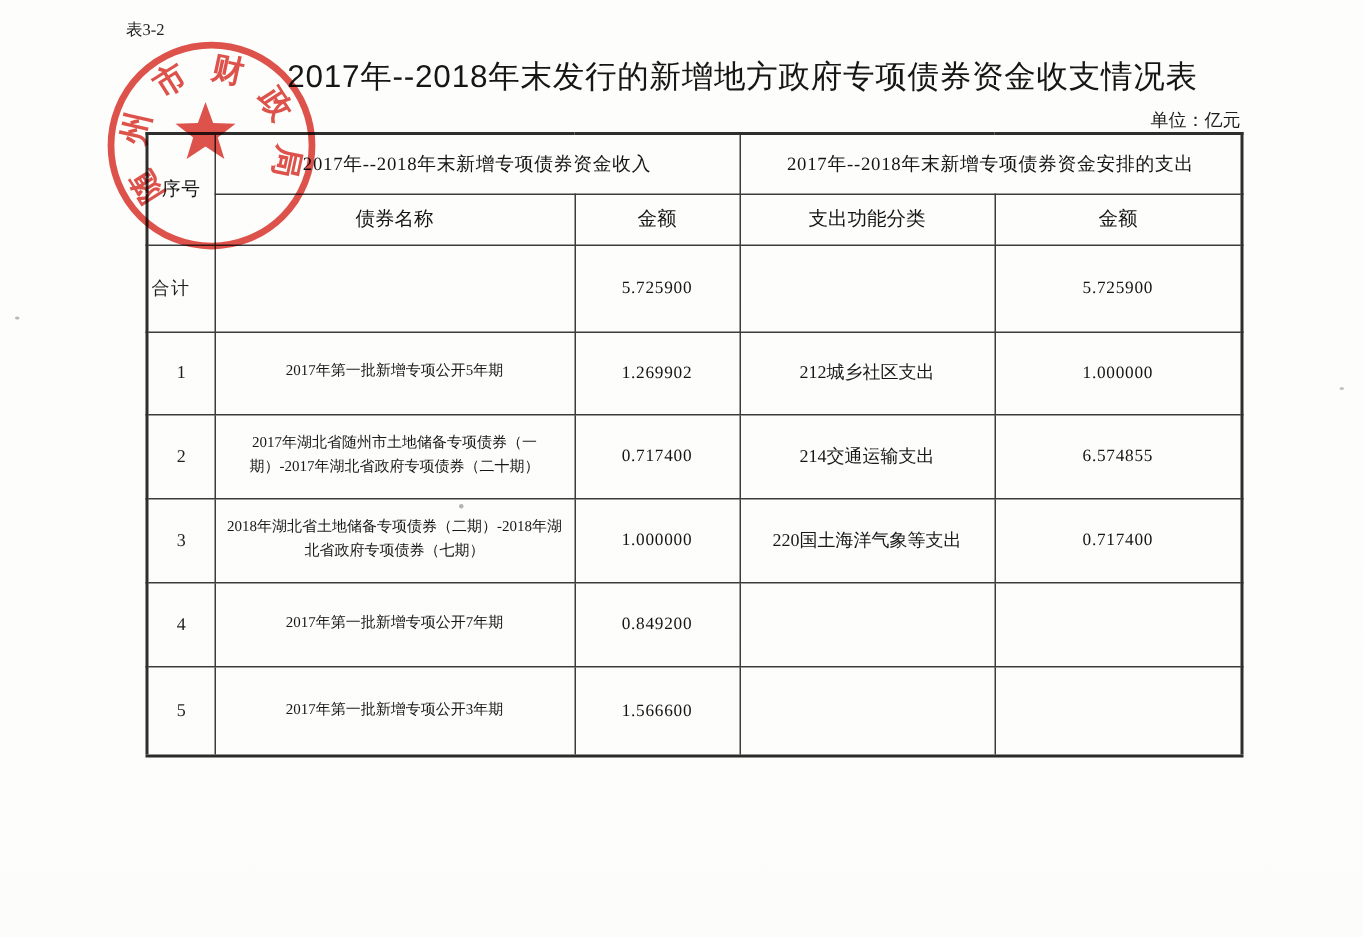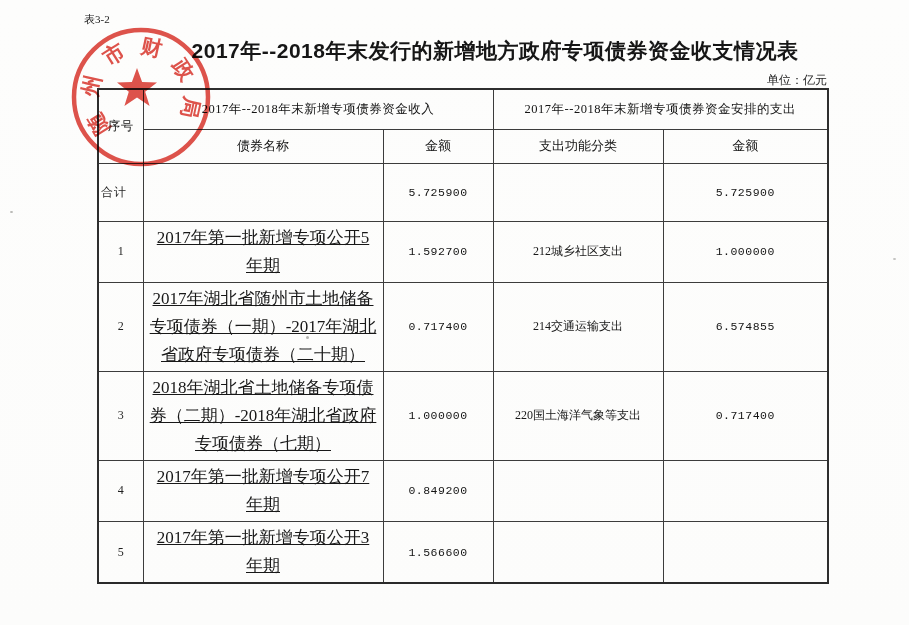--- a/index.html
+++ b/index.html
@@ -16,21 +16,21 @@
     background: linear-gradient(180deg, #fdfdfc 0%, #fcfcfb 100%);
   }
   .table-label {
     position: absolute; left: 84px; top: 12px;
     font-size: 11px; color: #222;
   }
   .title {
     position: absolute; left: 130px; top: 37px; width: 730px;
     text-align: center;
     font-family: "Liberation Sans", sans-serif;
-    font-size: 21px; font-weight: bold; color: #161616;
+    font-size: 21px; font-weight: normal; color: #161616;
     letter-spacing: 0.5px;
   }
   .unit-note {
     position: absolute; top: 72px; right: 82px;
     font-size: 12px; color: #1c1c1c;
   }
   table.main {
     position: absolute; left: 97px; top: 88px;
     width: 730px;
     border-collapse: collapse;
@@ -54,24 +54,24 @@
   thead tr.h1 th { font-size: 12.5px; letter-spacing: 0.5px; }
   tbody tr:nth-child(1) { height: 58px; }
   tbody tr:nth-child(2) { height: 55px; }
   tbody tr:nth-child(3) { height: 56px; }
   tbody tr:nth-child(4) { height: 56px; }
   tbody tr:nth-child(5) { height: 56px; }
   tbody tr:nth-child(6) { height: 60px; }
   td.serial { font-size: 12px; }
   tbody tr:first-child td.serial { text-align: left; padding-left: 2px; letter-spacing: 1px; }
   td.bond {
-    font-size: 17px; line-height: 1.65; padding: 2px 6px; color: #181818; text-decoration: underline;
+    font-size: 10px; line-height: 1.65; padding: 2px 6px; color: #181818;
   }
   td.amount {
-    font-family: Liberation Mono, monospace;
+    font-family: Liberation Serif, serif;
     font-size: 11.5px; letter-spacing: 0.5px; color: #141414;
   }
   td.expense-class { font-size: 12px; color: #181818; margin-left: 26px; }
   .seal {
     position: absolute; left: 41px; top: -3px;
     width: 200px; height: 200px;
     mix-blend-mode: multiply;
     opacity: 0.9;
     pointer-events: none;
   }
@@ -126,21 +126,21 @@
         <tr>
       <td class="serial">合计</td>
       <td class="bond"></td>
       <td class="amount">5.725900</td>
       <td class="expense-class"></td>
       <td class="amount">5.725900</td>
     </tr>
         <tr>
       <td class="serial">1</td>
       <td class="bond">2017年第一批新增专项公开5年期</td>
-      <td class="amount">1.592700</td>
+      <td class="amount">1.269902</td>
       <td class="expense-class">212城乡社区支出</td>
       <td class="amount">1.000000</td>
     </tr>
         <tr>
       <td class="serial">2</td>
       <td class="bond">2017年湖北省随州市土地储备专项债券（一期）-2017年湖北省政府专项债券（二十期）</td>
       <td class="amount">0.717400</td>
       <td class="expense-class">214交通运输支出</td>
       <td class="amount">6.574855</td>
     </tr>

